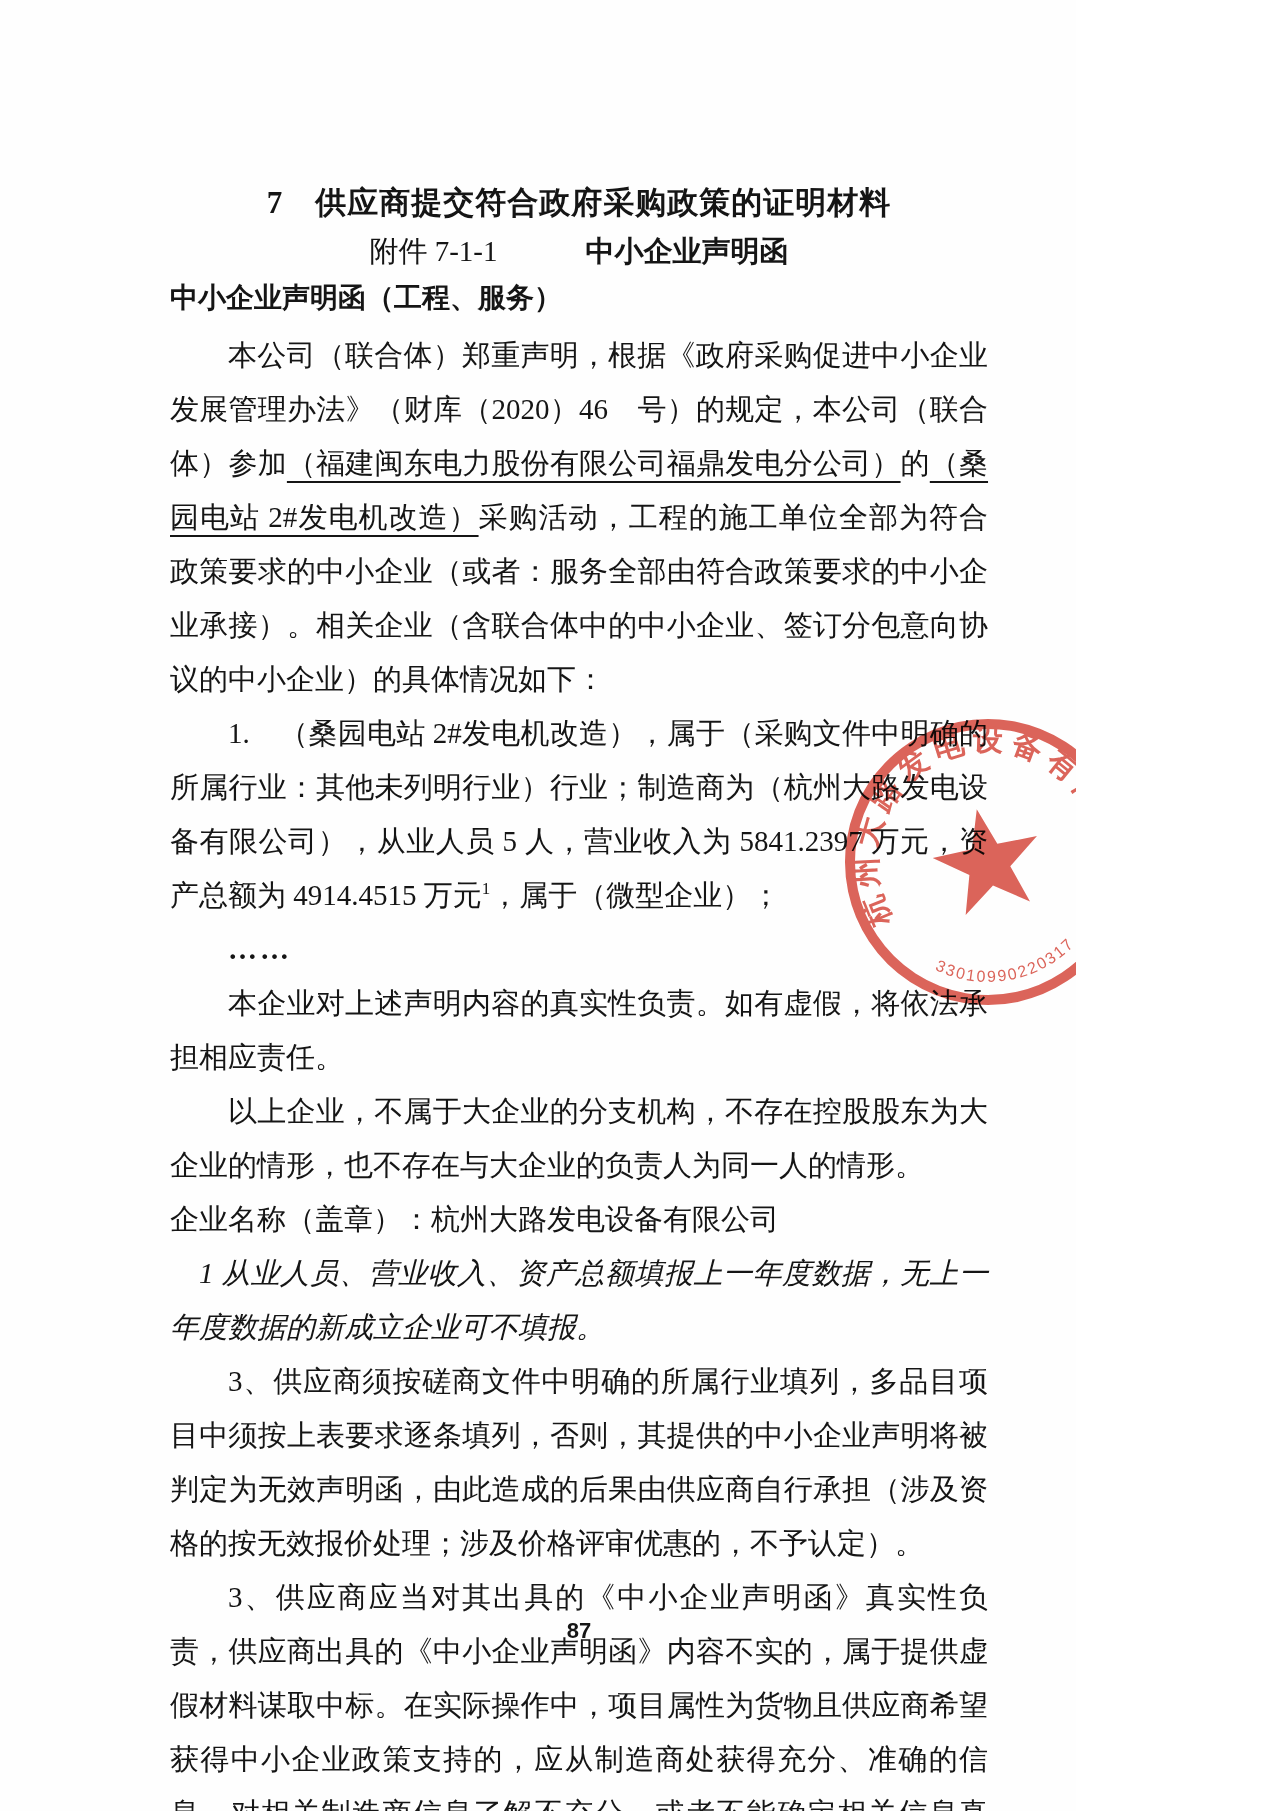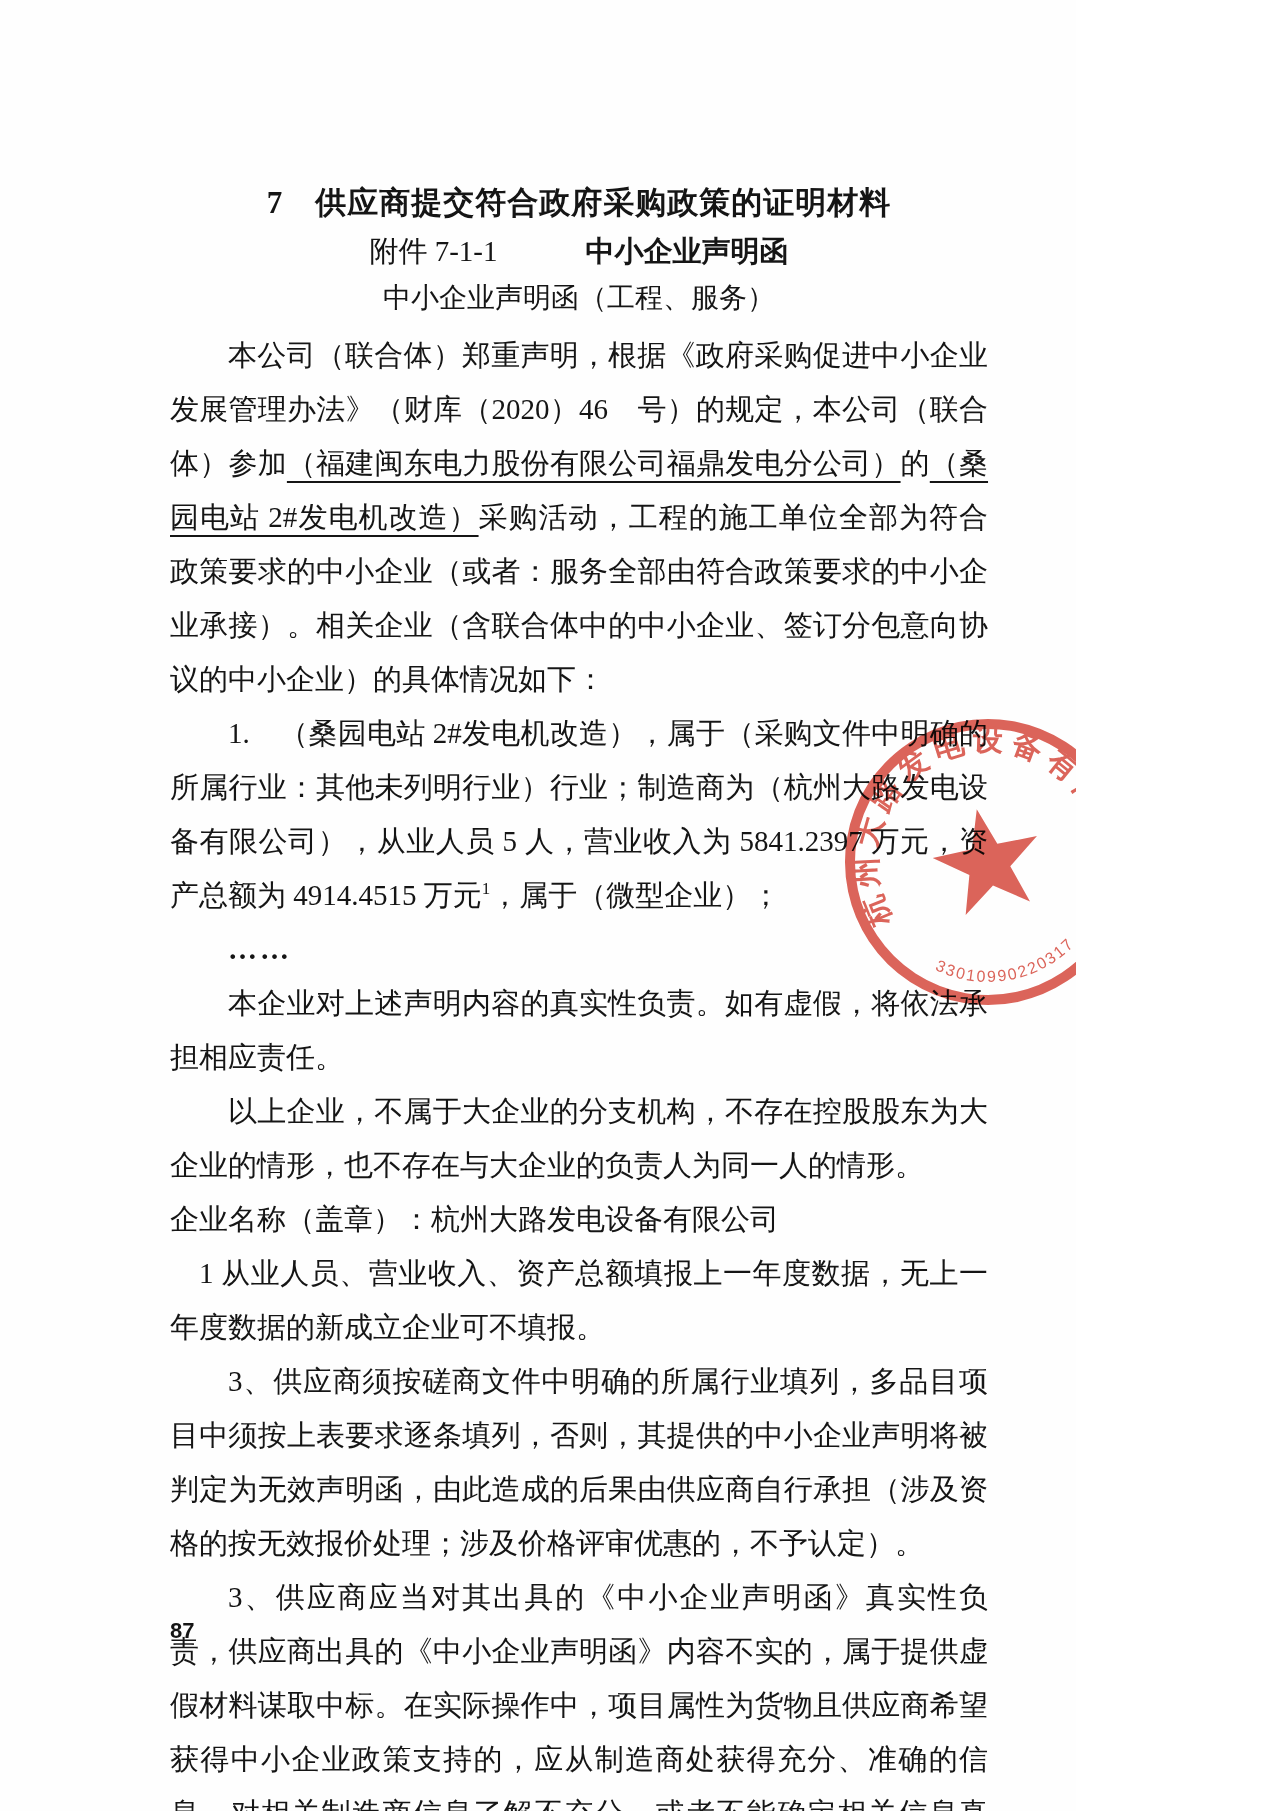--- a/index.html
+++ b/index.html
@@ -25,45 +25,46 @@
     text-align:center; line-height:46px;
     letter-spacing:1px;
   }
   .subtitle {
     font-size:29px; text-align:center; line-height:46px;
     margin-top:2px;
   }
   .subtitle .attach-label { font-weight:normal; }
   .subtitle .attach-name { font-weight:bold; margin-left:88px; }
   .heading3 {
-    font-size:28px; font-weight:normal;
-    text-align:center; line-height:48px;
+    font-size:28px; font-weight:bold;
+    line-height:48px;
     margin-bottom:6px;
   }
   p {
     margin:0;
     font-size:29px;
     line-height:54px;
     text-align:justify;
   }
   .indent { text-indent:2em; }
-  .indent1 { text-indent:1em; }
+  .indent1 { text-indent:1em;font-style:italic; }
   .u {
     text-decoration:underline;
     text-decoration-thickness:2px;
     text-underline-offset:8px;
   }
   .dots { font-weight:bold; letter-spacing:3px; }
   .sign { text-align:left; }
   .sign-date { padding-right:95px; box-sizing:border-box; }
   sup.fnref { font-size:17px; line-height:0; }
   .pageno {
     position:absolute;
     left:170px; top:1618px;
     width:818px;
+    text-align:center;
     font-size:22px; font-weight:bold;
     font-family:"Liberation Sans","DejaVu Sans",sans-serif;
   }
   .stamp {
     position:absolute;
     left:838px; top:712px;
     width:300px; height:300px;
     transform:rotate(-12deg);
     mix-blend-mode:multiply;
     opacity:0.85;

